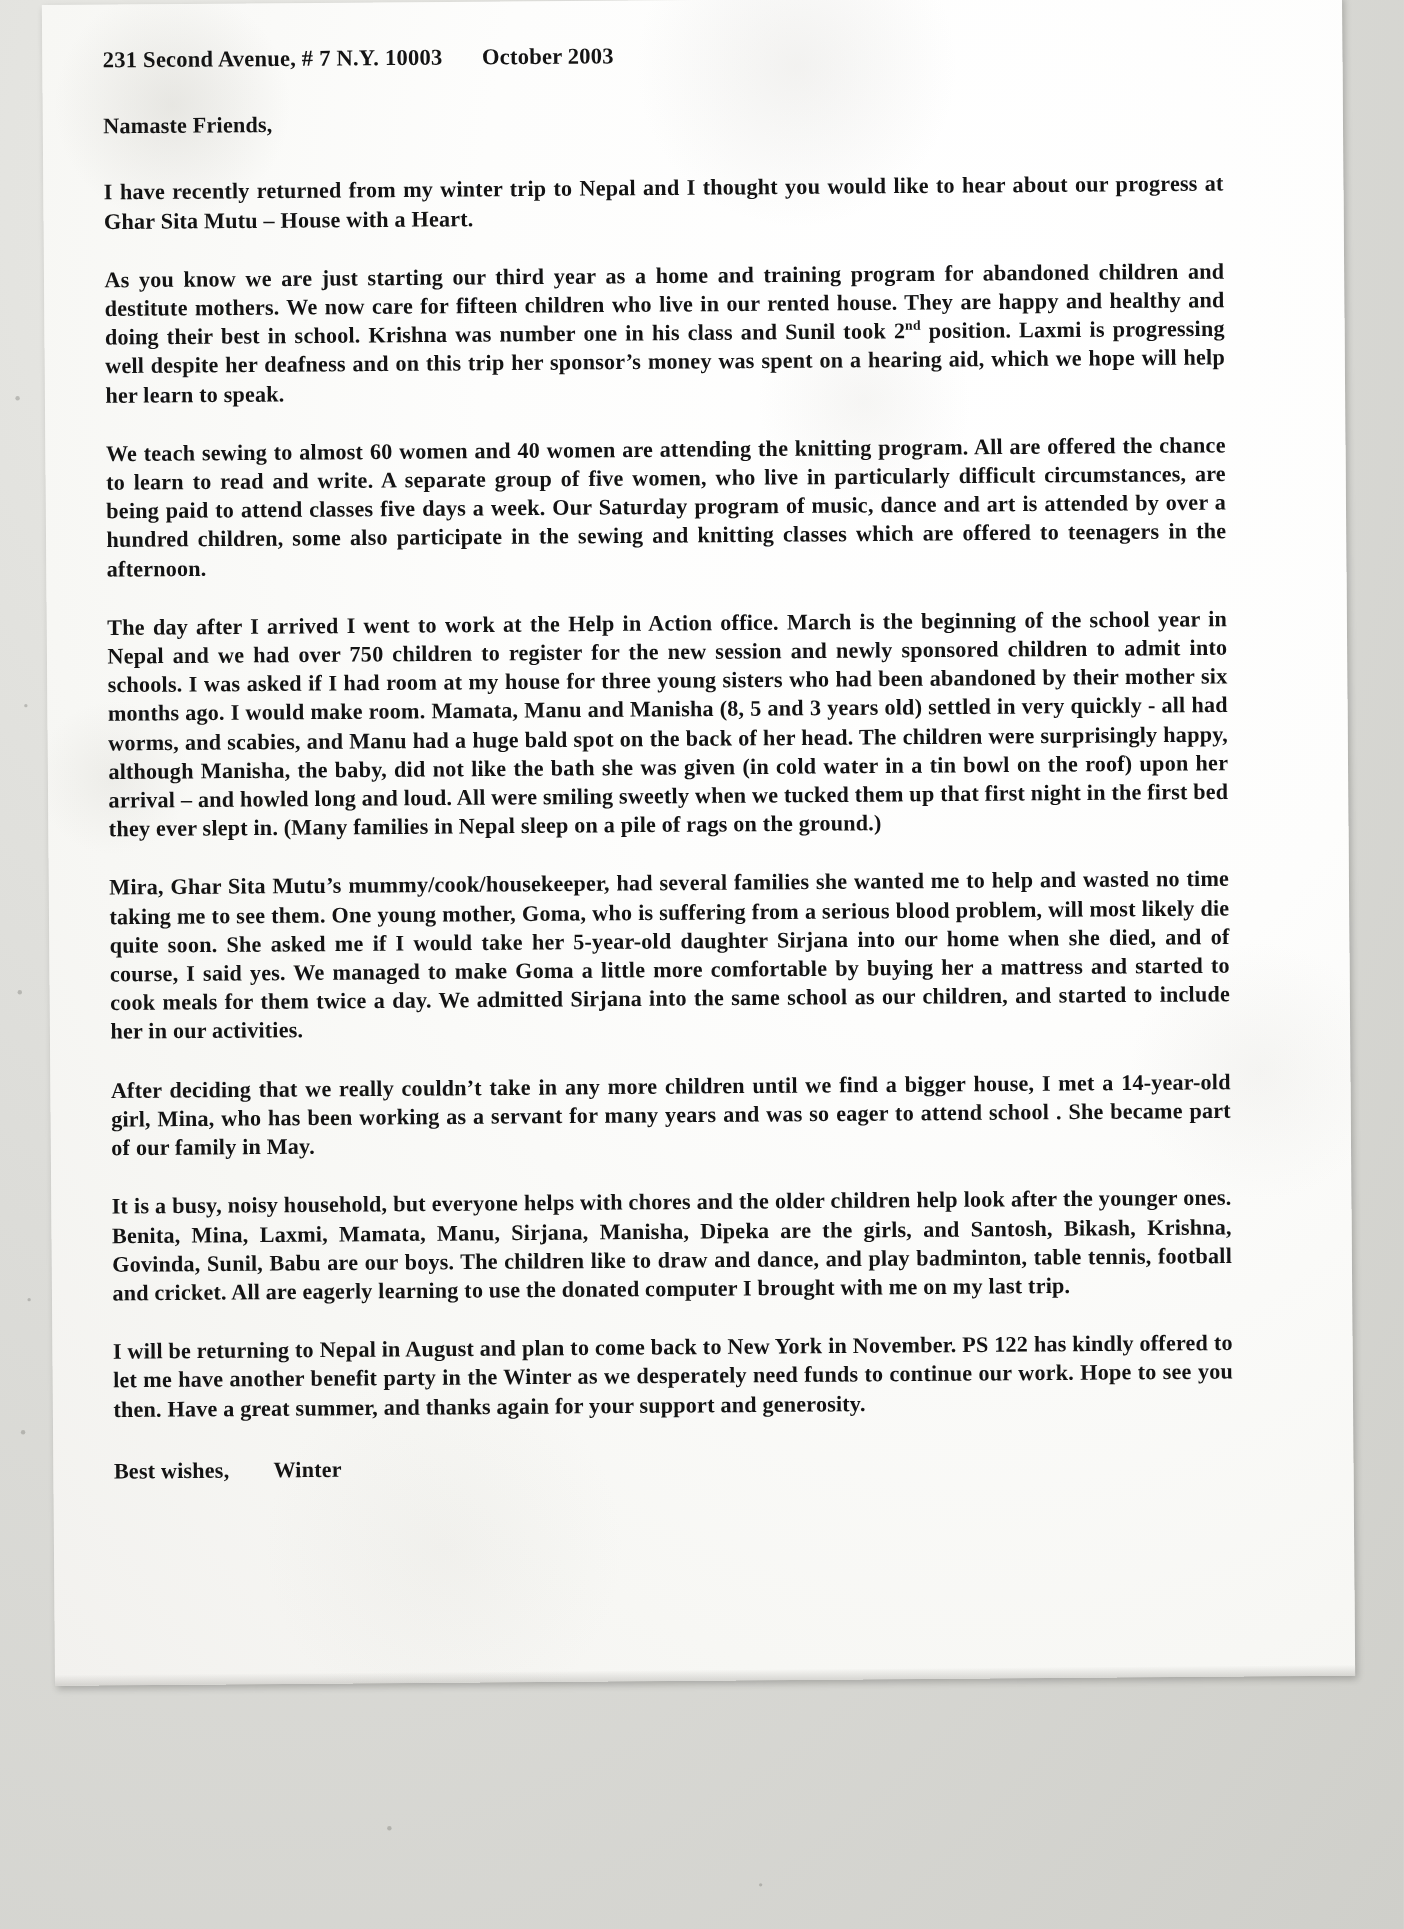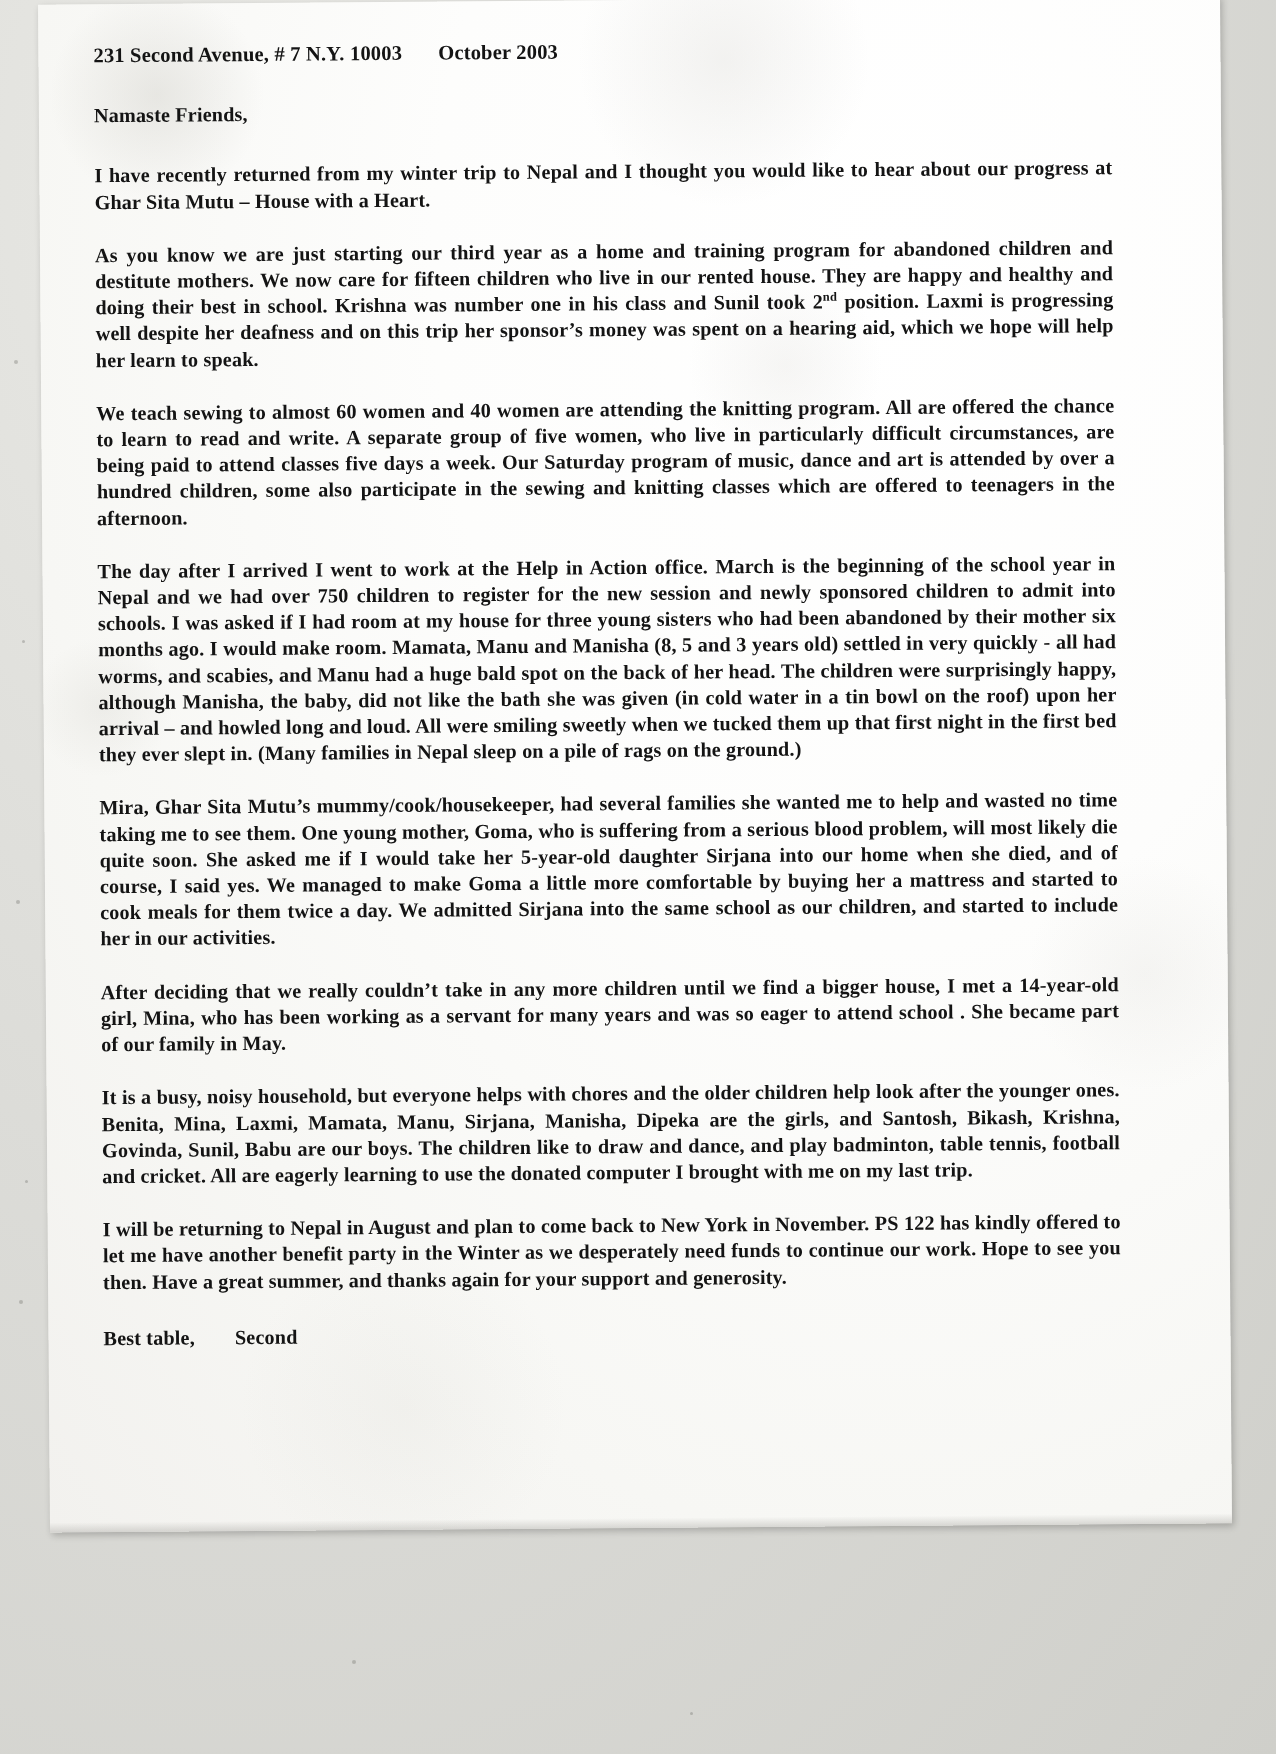--- a/index.html
+++ b/index.html
@@ -139,16 +139,16 @@
 
     <p class="para">I have recently returned from my winter trip to Nepal and I thought you would like to hear about our progress at Ghar Sita Mutu – House with a Heart.</p>
     <p class="para">As you know we are just starting our third year as a home and training program for abandoned children and destitute mothers. We now care for fifteen children who live in our rented house. They are happy and healthy and doing their best in school.  Krishna was number one in his class and Sunil took 2<sup>nd</sup> position.  Laxmi is progressing well despite her deafness and on this trip her sponsor’s money was spent on a hearing aid, which we hope will help her learn to speak.</p>
     <p class="para">We teach sewing to almost 60 women and 40 women are attending the knitting program. All are offered the chance to learn to read and write.  A separate group of five women, who live in particularly difficult circumstances, are being paid to attend classes five days a week. Our Saturday program of music, dance and art is attended by over a hundred children, some also participate in the sewing and knitting classes which are offered to teenagers in the afternoon.</p>
     <p class="para">The day after I arrived I went to work at the Help in Action office.  March is the beginning of the school year in Nepal and we had over 750 children to register for the new session and newly sponsored children to admit into schools. I was asked if I had room at my house for three young sisters who had been abandoned by their mother six months ago.  I would make room.  Mamata, Manu and Manisha (8, 5 and 3 years old) settled in very quickly - all had worms, and scabies, and Manu had a huge bald spot on the back of her head.  The children were surprisingly happy, although Manisha, the baby, did not like the bath she was given (in cold water in a tin bowl on the roof) upon her arrival – and howled long and loud.  All were smiling sweetly when we tucked them up that first night in the first bed they ever slept in. (Many families in Nepal sleep on a pile of rags on the ground.)</p>
     <p class="para">Mira, Ghar Sita Mutu’s mummy/cook/housekeeper, had several families she wanted me to help and wasted no time taking me to see them.  One young mother, Goma, who is suffering from a serious blood problem, will most likely die quite soon.  She asked me if I would take her 5-year-old daughter Sirjana into our home when she died, and of course, I said yes.  We managed to make Goma a little more comfortable by buying her a mattress and started to cook meals for them twice a day. We admitted Sirjana into the same school as our children, and started to include her in our activities.</p>
     <p class="para">After deciding that we really couldn’t take in any more children until we find a bigger house, I met a 14-year-old girl, Mina, who has been working as a servant for many years and was so eager to attend school . She became part of our family in May.</p>
     <p class="para">It is a busy, noisy household, but everyone helps with chores and the older children help look after the younger ones.  Benita,  Mina, Laxmi, Mamata, Manu, Sirjana,  Manisha, Dipeka are the girls, and Santosh, Bikash, Krishna, Govinda, Sunil, Babu are our boys.   The children like to draw and dance, and play badminton,  table tennis, football and cricket.  All are eagerly learning to use the donated computer I brought with me on my last trip.</p>
     <p class="para">I will be returning to Nepal in August and plan to come back to New York in November.  PS 122 has kindly offered to let me have another benefit party in the Winter as we desperately need funds to continue our work.  Hope to see you then.   Have a great summer, and thanks again for your support and generosity.</p>
 
-    <div class="signoff"><span>Best table,</span><span class="signoff-name">Second</span></div>
+    <div class="signoff"><span>Best wishes,</span><span class="signoff-name">Winter</span></div>
 
   </div>
 </div>
 
 </body></html>

